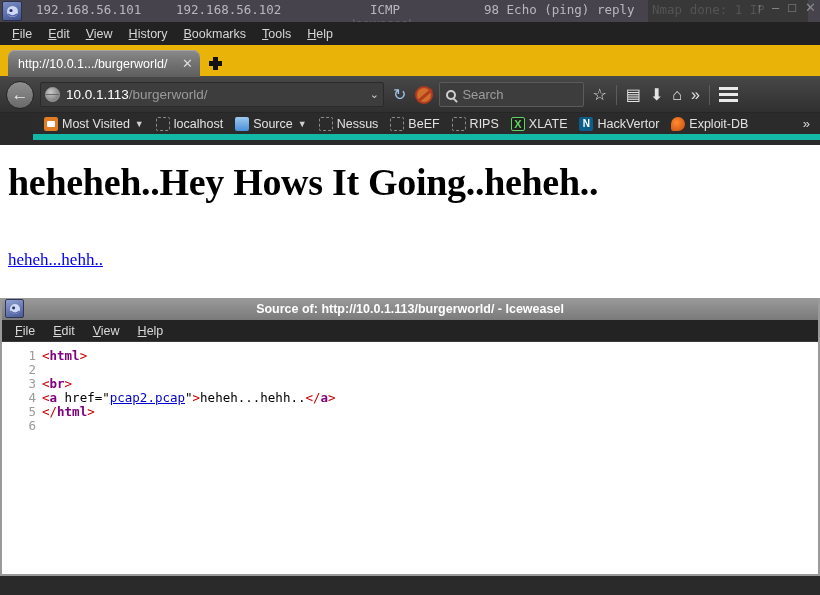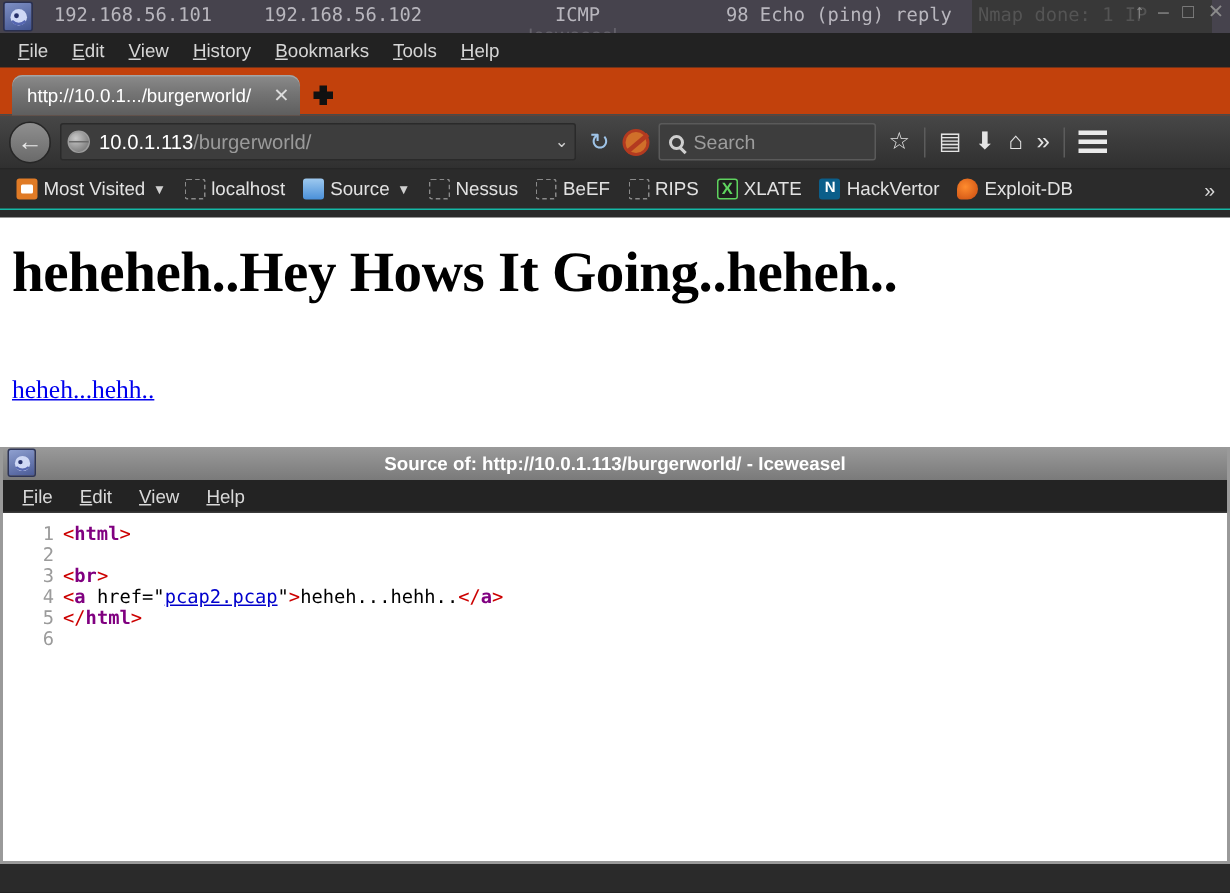--- a/index.html
+++ b/index.html
@@ -71,21 +71,21 @@
   .menubar {
     height: 23px; background: #222222;
     display: flex; align-items: center; padding-left: 6px; gap: 4px;
   }
   .menuitem {
     font-size: 12.5px; color: #d6d6d6; padding: 2px 6px;
   }
   .menuitem u { text-decoration: underline; }
 
   .tabstrip {
-    height: 32px; background: #c2410c;
+    height: 32px; background: #eab308;
     display: flex; align-items: flex-end; padding-left: 8px;
     position: relative;
   }
   .tabstrip::after{
     content:""; position:absolute; left:0; right:0; bottom:0; height:1px;
     background:#4a4a4a;
   }
   .tab {
     height: 27px; min-width: 192px;
     background: linear-gradient(180deg,#8b8b8b 0%,#747474 45%,#5e5e5e 100%);
@@ -169,21 +169,22 @@
   .navicons { display: flex; align-items: center; gap: 9px; margin-left: 2px; }
   .navicons .ic { color: #e4e4e4; font-size: 16px; line-height: 1; }
   .vsep { width: 1px; height: 20px; background: #5c5c5c; }
   .dlarrow { color: #4ea3e8; font-size: 17px; }
   .hamburger { display:flex; flex-direction:column; gap:3px; padding: 2px 0;}
   .hamburger i { display:block; width:19px; height:3px; background:#eaeaea; }
 
   .bookmarks {
     height: 27px; background: #2b2b2b;
     display: flex; align-items: center; padding: 0 6px; gap: 2px;
-    border-bottom: 1px solid #14b8a6;
+    border-bottom: 6px solid #14b8a6;
+    margin-left: 33px;
   }
   .bm { display: flex; align-items: center; gap: 4px; padding: 2px 5px; font-size: 12.5px; color: #e2e2e2; white-space: nowrap;}
   .bm .bmchev { font-size: 9px; color: #d0d0d0; margin-left: 1px; }
   .bm-ico { width: 14px; height: 14px; flex: none; border-radius: 2px; }
   .ico-mostvisited { background:#e07b26; position:relative; }
   .ico-mostvisited::after{ content:""; position:absolute; left:3px; top:4px; width:8px; height:6px; background:#fff; border-radius:1px;}
   .ico-blank { background: transparent; border: 1px dashed #8a8a8a; }
   .ico-folder { background: linear-gradient(180deg,#9ec9ef,#4a90d9); }
   .ico-xlate { background:#1e1e1e; border:1px solid #5fd35f; position:relative;}
   .ico-xlate::after{content:"X"; position:absolute; inset:0; color:#5fd35f; font-size:11px; font-weight:bold; text-align:center; line-height:12px;}

